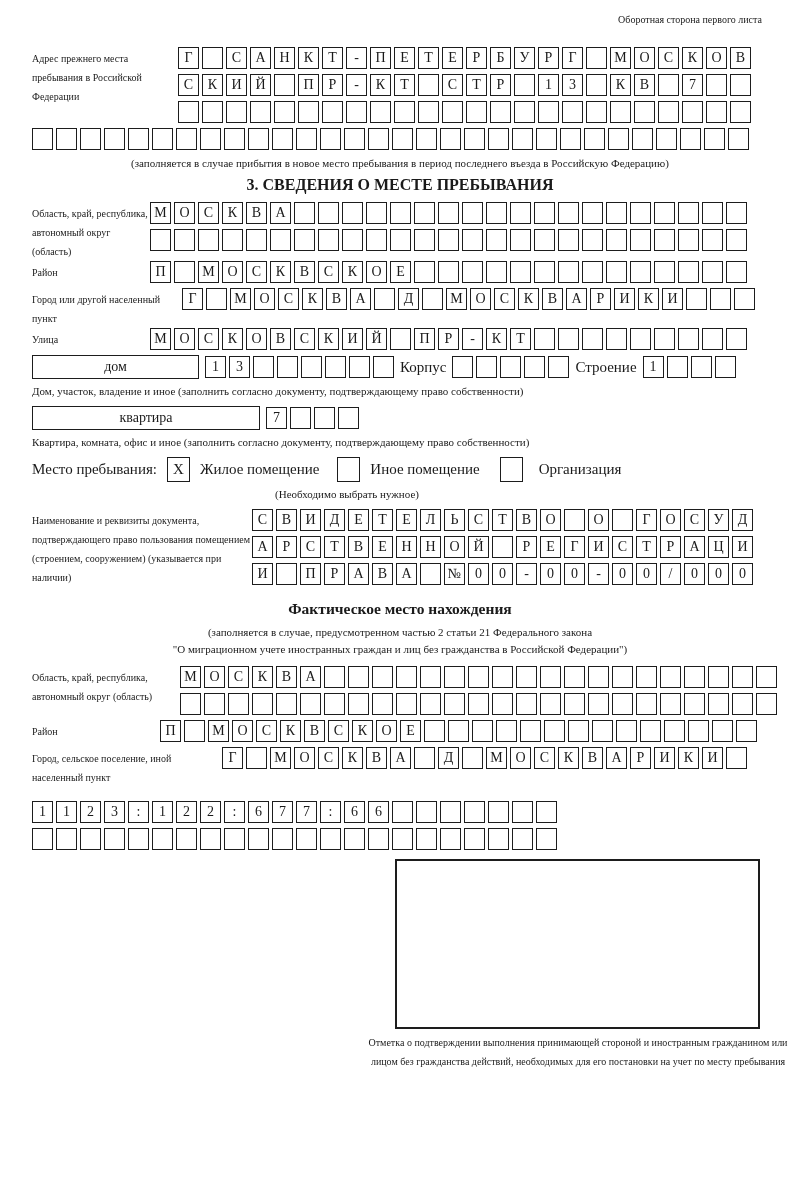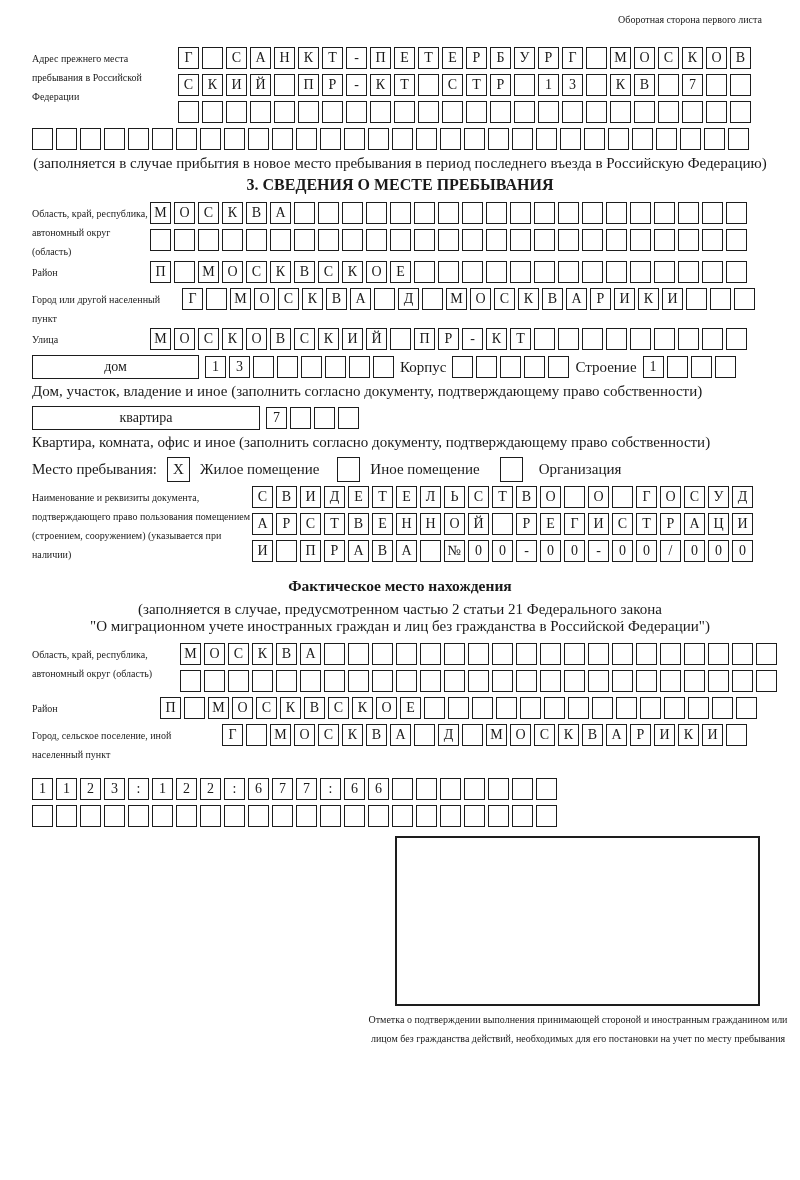--- a/index.html
+++ b/index.html
@@ -20,21 +20,21 @@
   .grids { flex:none; }
 
   .grid { display:flex; gap:3px; margin-bottom:5px; }
   .cell {
     flex:none; width:21px; height:22px;
     border:1.6px solid #1d1d1d;
     display:flex; align-items:center; justify-content:center;
     font-size:14px; line-height:1;
   }
 
-  .caption { font-size:15px; line-height:17px; }
+  .caption { font-size:11px; line-height:17px; }
   .caption.center { text-align:center; }
 
   .sec-title { text-align:center; font-weight:bold; font-size:16px; margin:4px 0 8px 0; }
   .sub-title { text-align:center; font-weight:bold; font-size:15.5px; margin:10px 0 6px 0; }
 
   .longbox {
     flex:none; height:24px; border:1.6px solid #1d1d1d;
     display:flex; align-items:center; justify-content:center;
     font-size:14px;
   }
@@ -378,20 +378,21 @@
 
   <div class="inline-row" style="gap:10px;">
     <span class="inline-label">Место пребывания:</span>
     <div class="checkbox">X</div>
     <span class="inline-label">Жилое помещение</span>
     <div class="checkbox" style="margin-left:8px;"></div>
     <span class="inline-label">Иное помещение</span>
     <div class="checkbox" style="margin-left:10px;"></div>
     <span class="inline-label" style="margin-left:6px;">Организация</span>
   </div>
+  <div class="caption" style="margin-left:170px; width:290px; text-align:center; margin-bottom:6px;">(Необходимо выбрать нужное)</div>
 
   <div class="frow">
     <div class="flabel" style="width:220px;">Наименование и реквизиты документа, подтверждающего право пользования помещением (строением, сооружением) (указывается при наличии)</div>
     <div class="grids">
       <div class="grid">
           <div class="cell">С</div>
           <div class="cell">В</div>
           <div class="cell">И</div>
           <div class="cell">Д</div>
           <div class="cell">Е</div>

